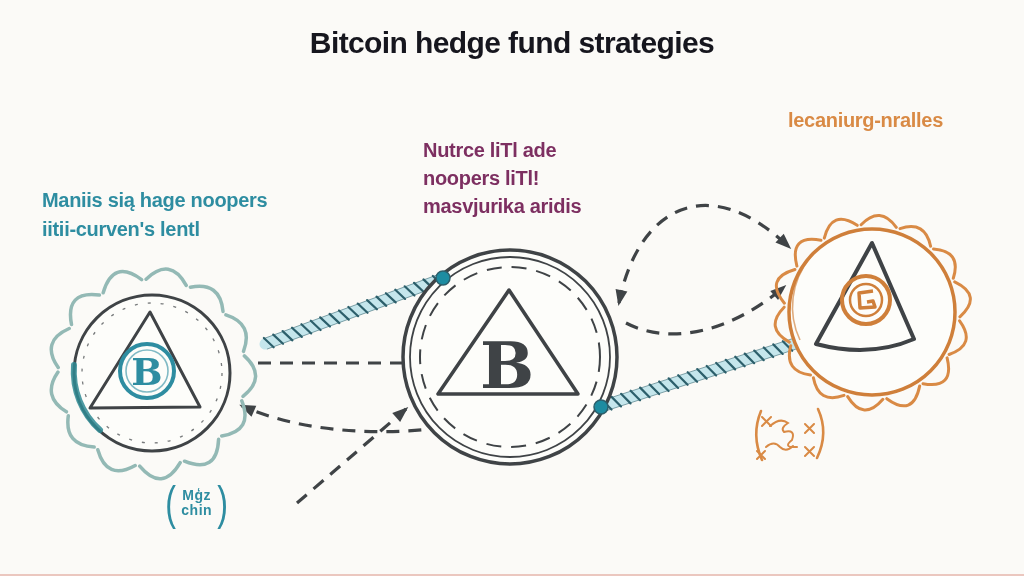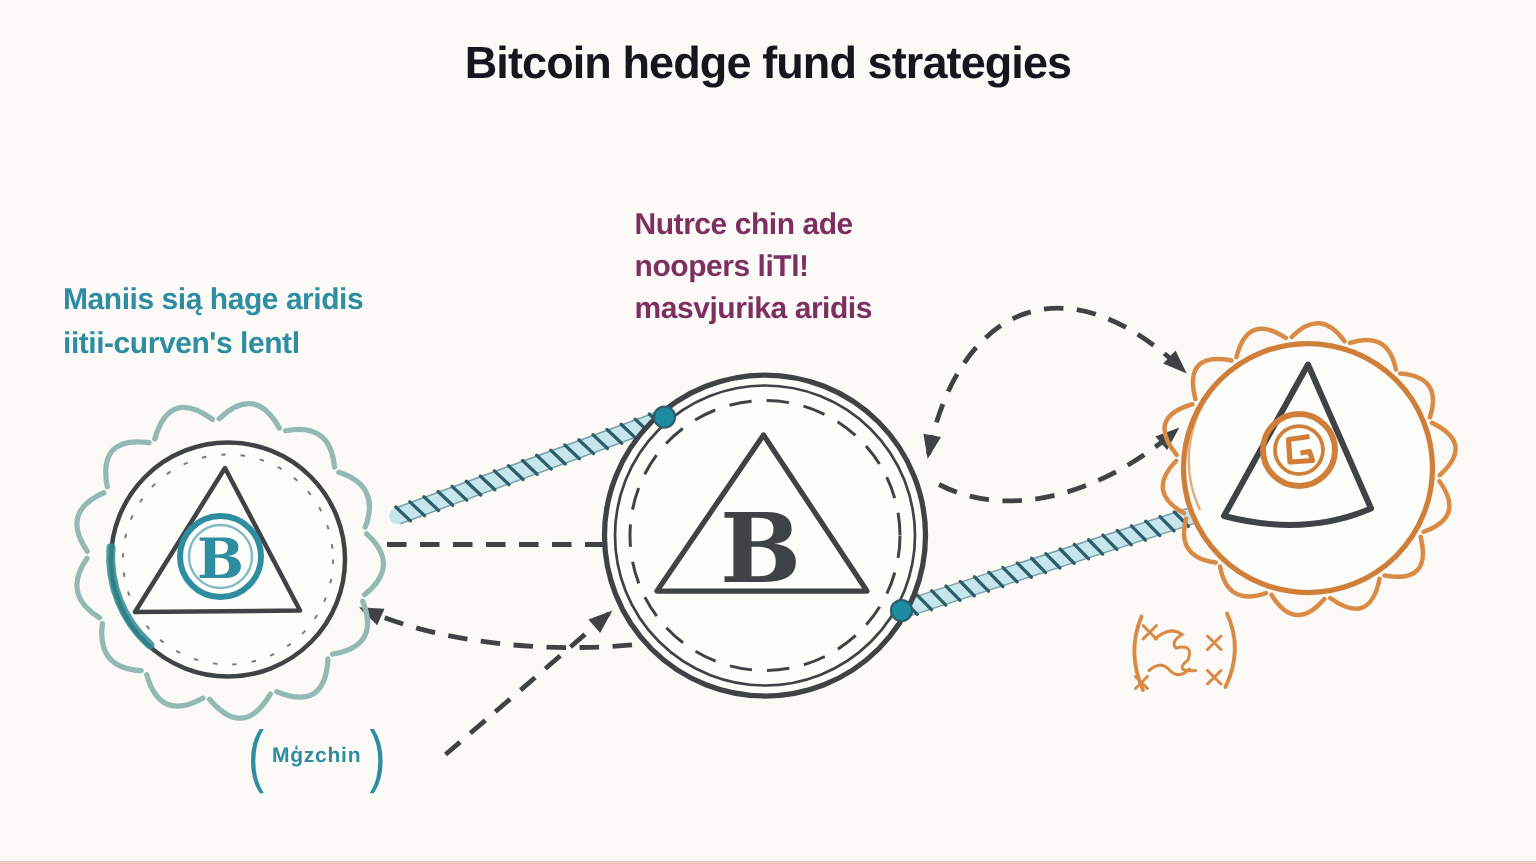--- a/index.html
+++ b/index.html
@@ -15,45 +15,46 @@
   }
   .label{position:absolute;font-weight:bold;font-size:20px;line-height:29px;letter-spacing:-0.3px;}
   .label-left{left:42px;top:186px;color:var(--teal,#2e8da1);}
   .label-center{left:423px;top:136px;line-height:28px;color:var(--maroon,#7d2f61);}
   .label-right{left:788px;top:106px;line-height:28px;color:var(--orange,#d98a45);}
   .note-left{
     position:absolute;left:163px;top:477px;display:flex;align-items:center;
     color:var(--teal,#2e8da1);
   }
   .note-left .paren{font-size:46px;font-weight:normal;line-height:52px;transform:scaleX(.7);}
-  .note-left .lines{display:flex;flex-direction:row;align-items:center;margin:0 3px;}
+  .note-left .lines{display:flex;flex-direction:column;align-items:center;margin:0 3px;}
   .note-left .lines div{font-size:14px;font-weight:bold;line-height:15px;letter-spacing:.5px;}
   svg{position:absolute;left:0;top:0;}
   .edge-artifact{position:absolute;left:0;bottom:0;width:100%;height:2px;
     background:rgba(195,70,45,.28);}
 </style>
 </head>
 <body>
 
 <div id="stage">
 
   <div class="title">Bitcoin hedge fund strategies</div>
 
   <div class="label label-left">
-    <div>Maniis sią hage aridis</div>
+    <div>Maniis sią hage noopers</div>
     <div>iitii-curven's lentl</div>
   </div>
 
   <div class="label label-center">
-    <div>Nutrce chin ade</div>
+    <div>Nutrce liTl ade</div>
     <div>noopers liTl!</div>
     <div>masvjurika aridis</div>
   </div>
 
   <div class="label label-right">
+    <div>lecaniurg-nralles</div>
   </div>
 
   <svg width="1024" height="576" viewBox="0 0 1024 576">
     <defs>
       <marker id="ah" markerUnits="userSpaceOnUse" markerWidth="20" markerHeight="16" refX="14" refY="7" orient="auto-start-reverse">
         <path d="M1,1 L17,7 L1,13 Z" fill="var(--ink)"></path>
       </marker>
     </defs>
 
     <g id="rope1">

